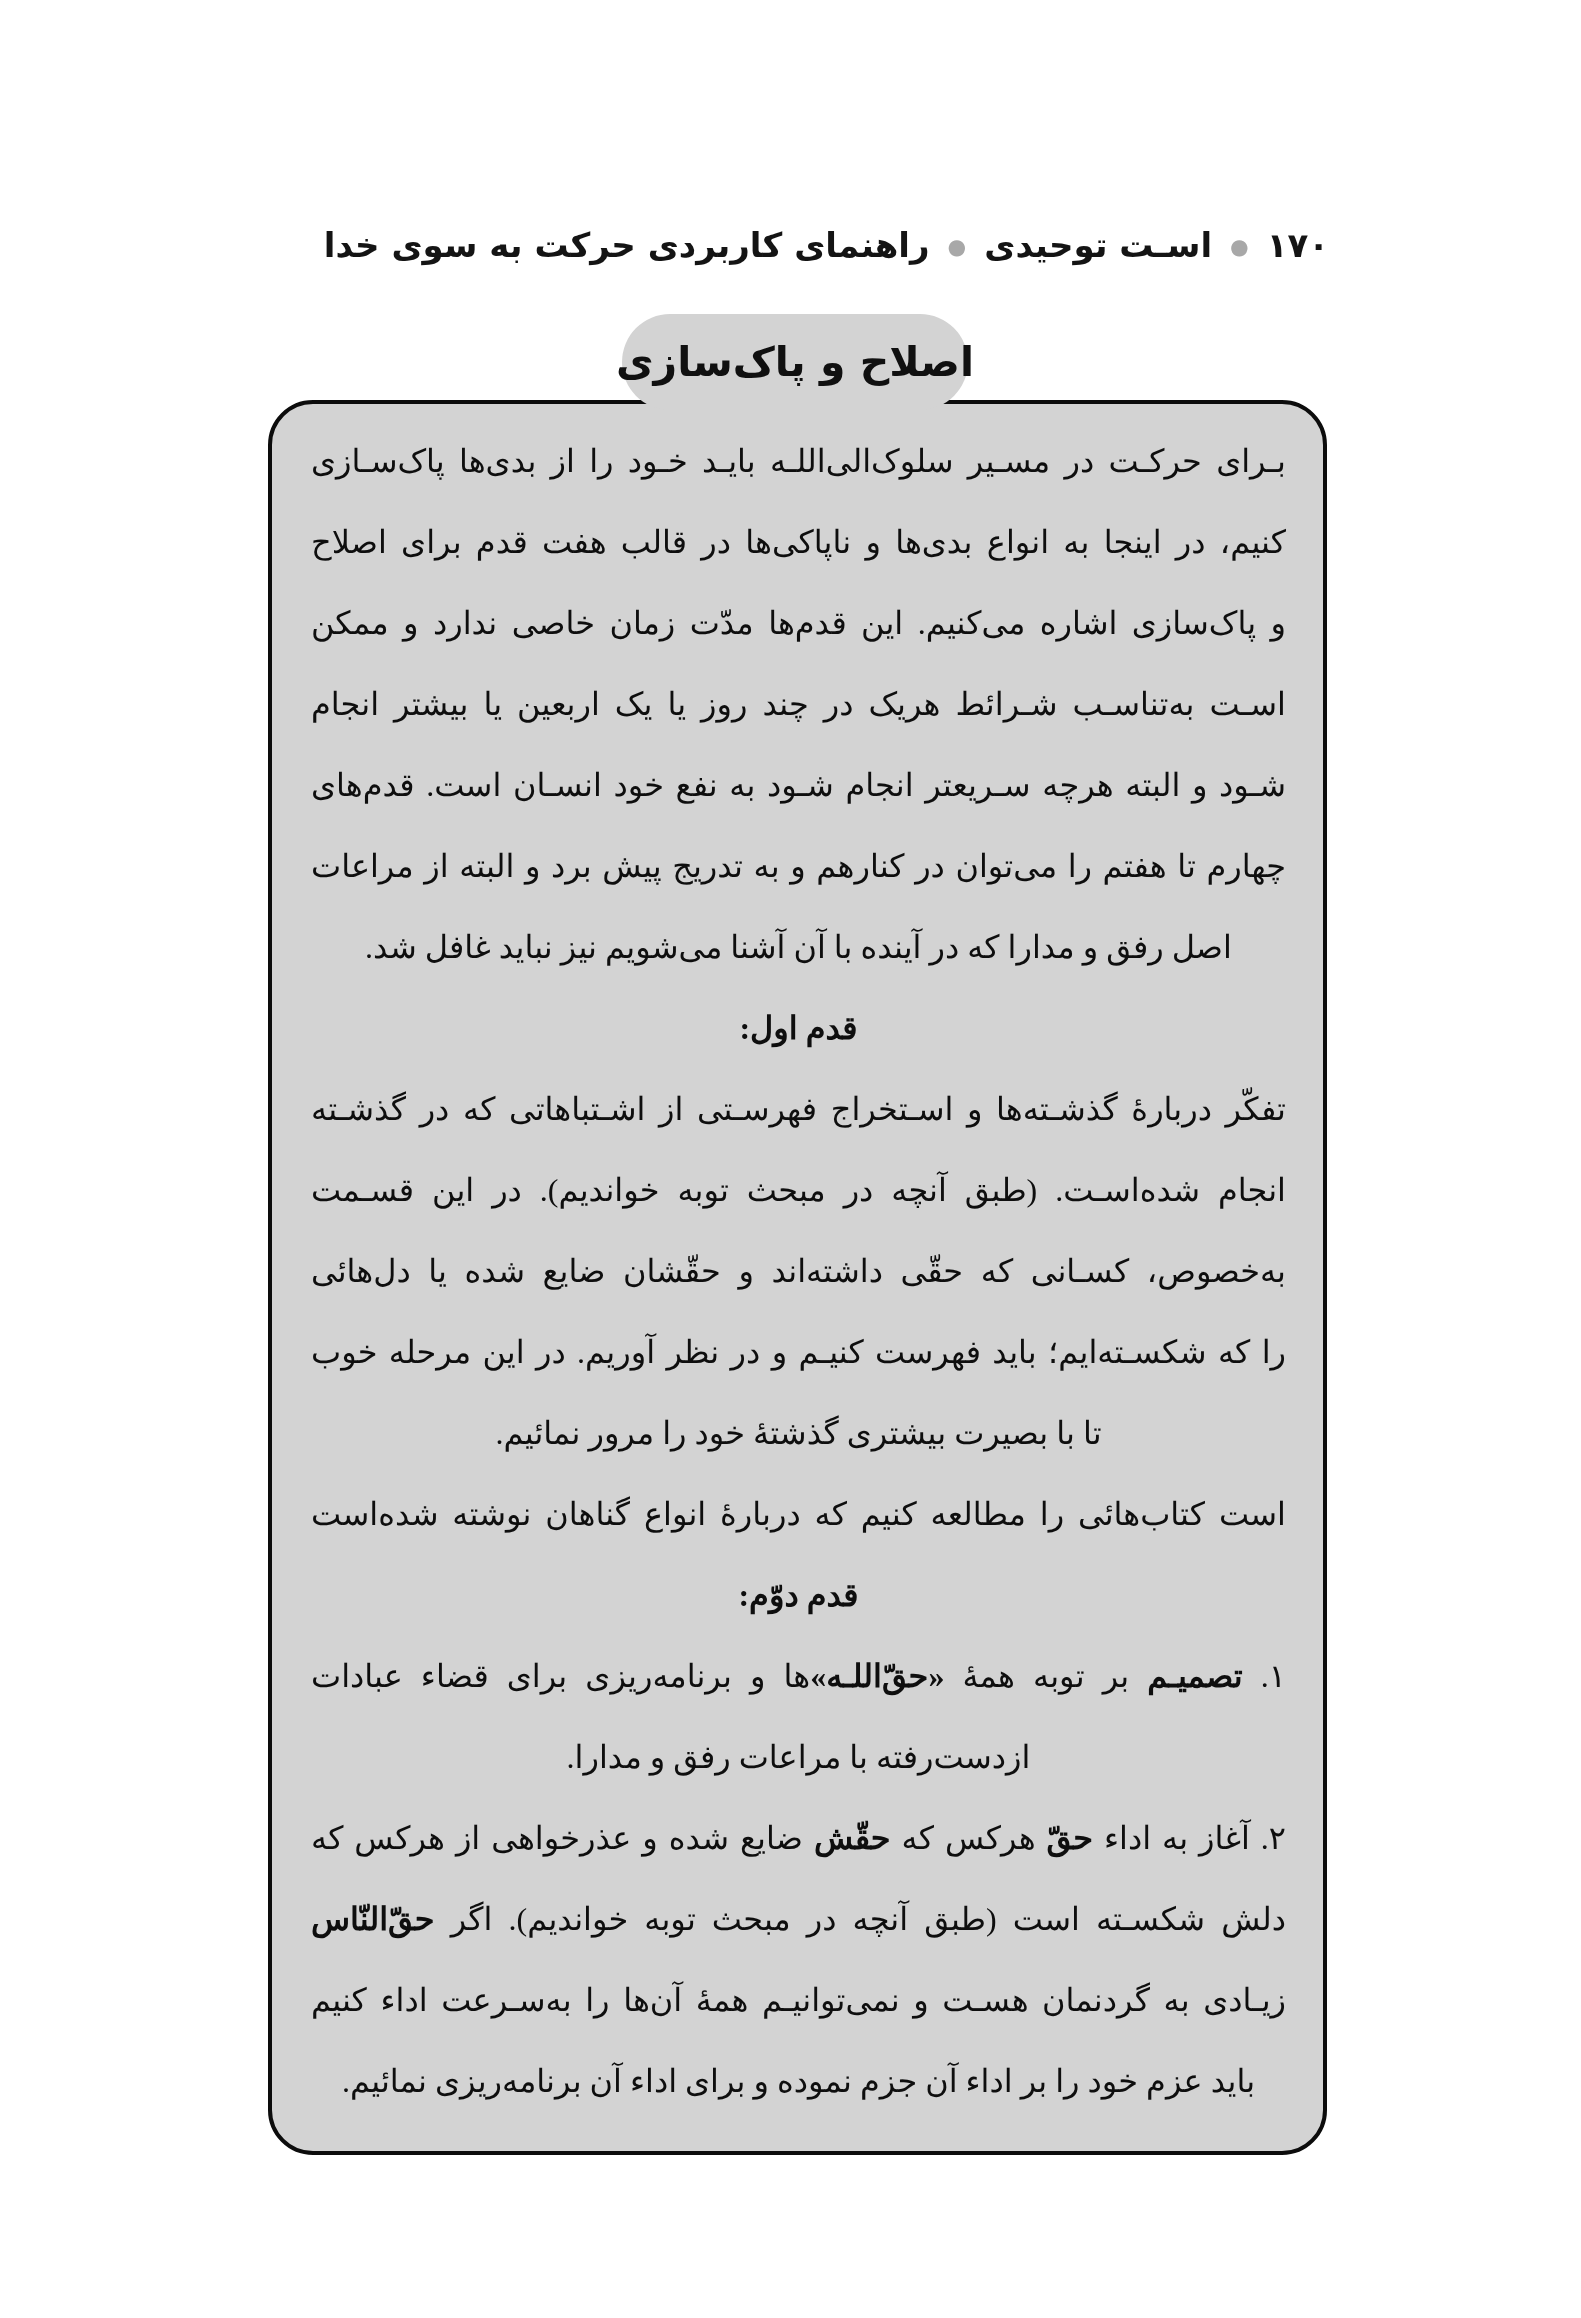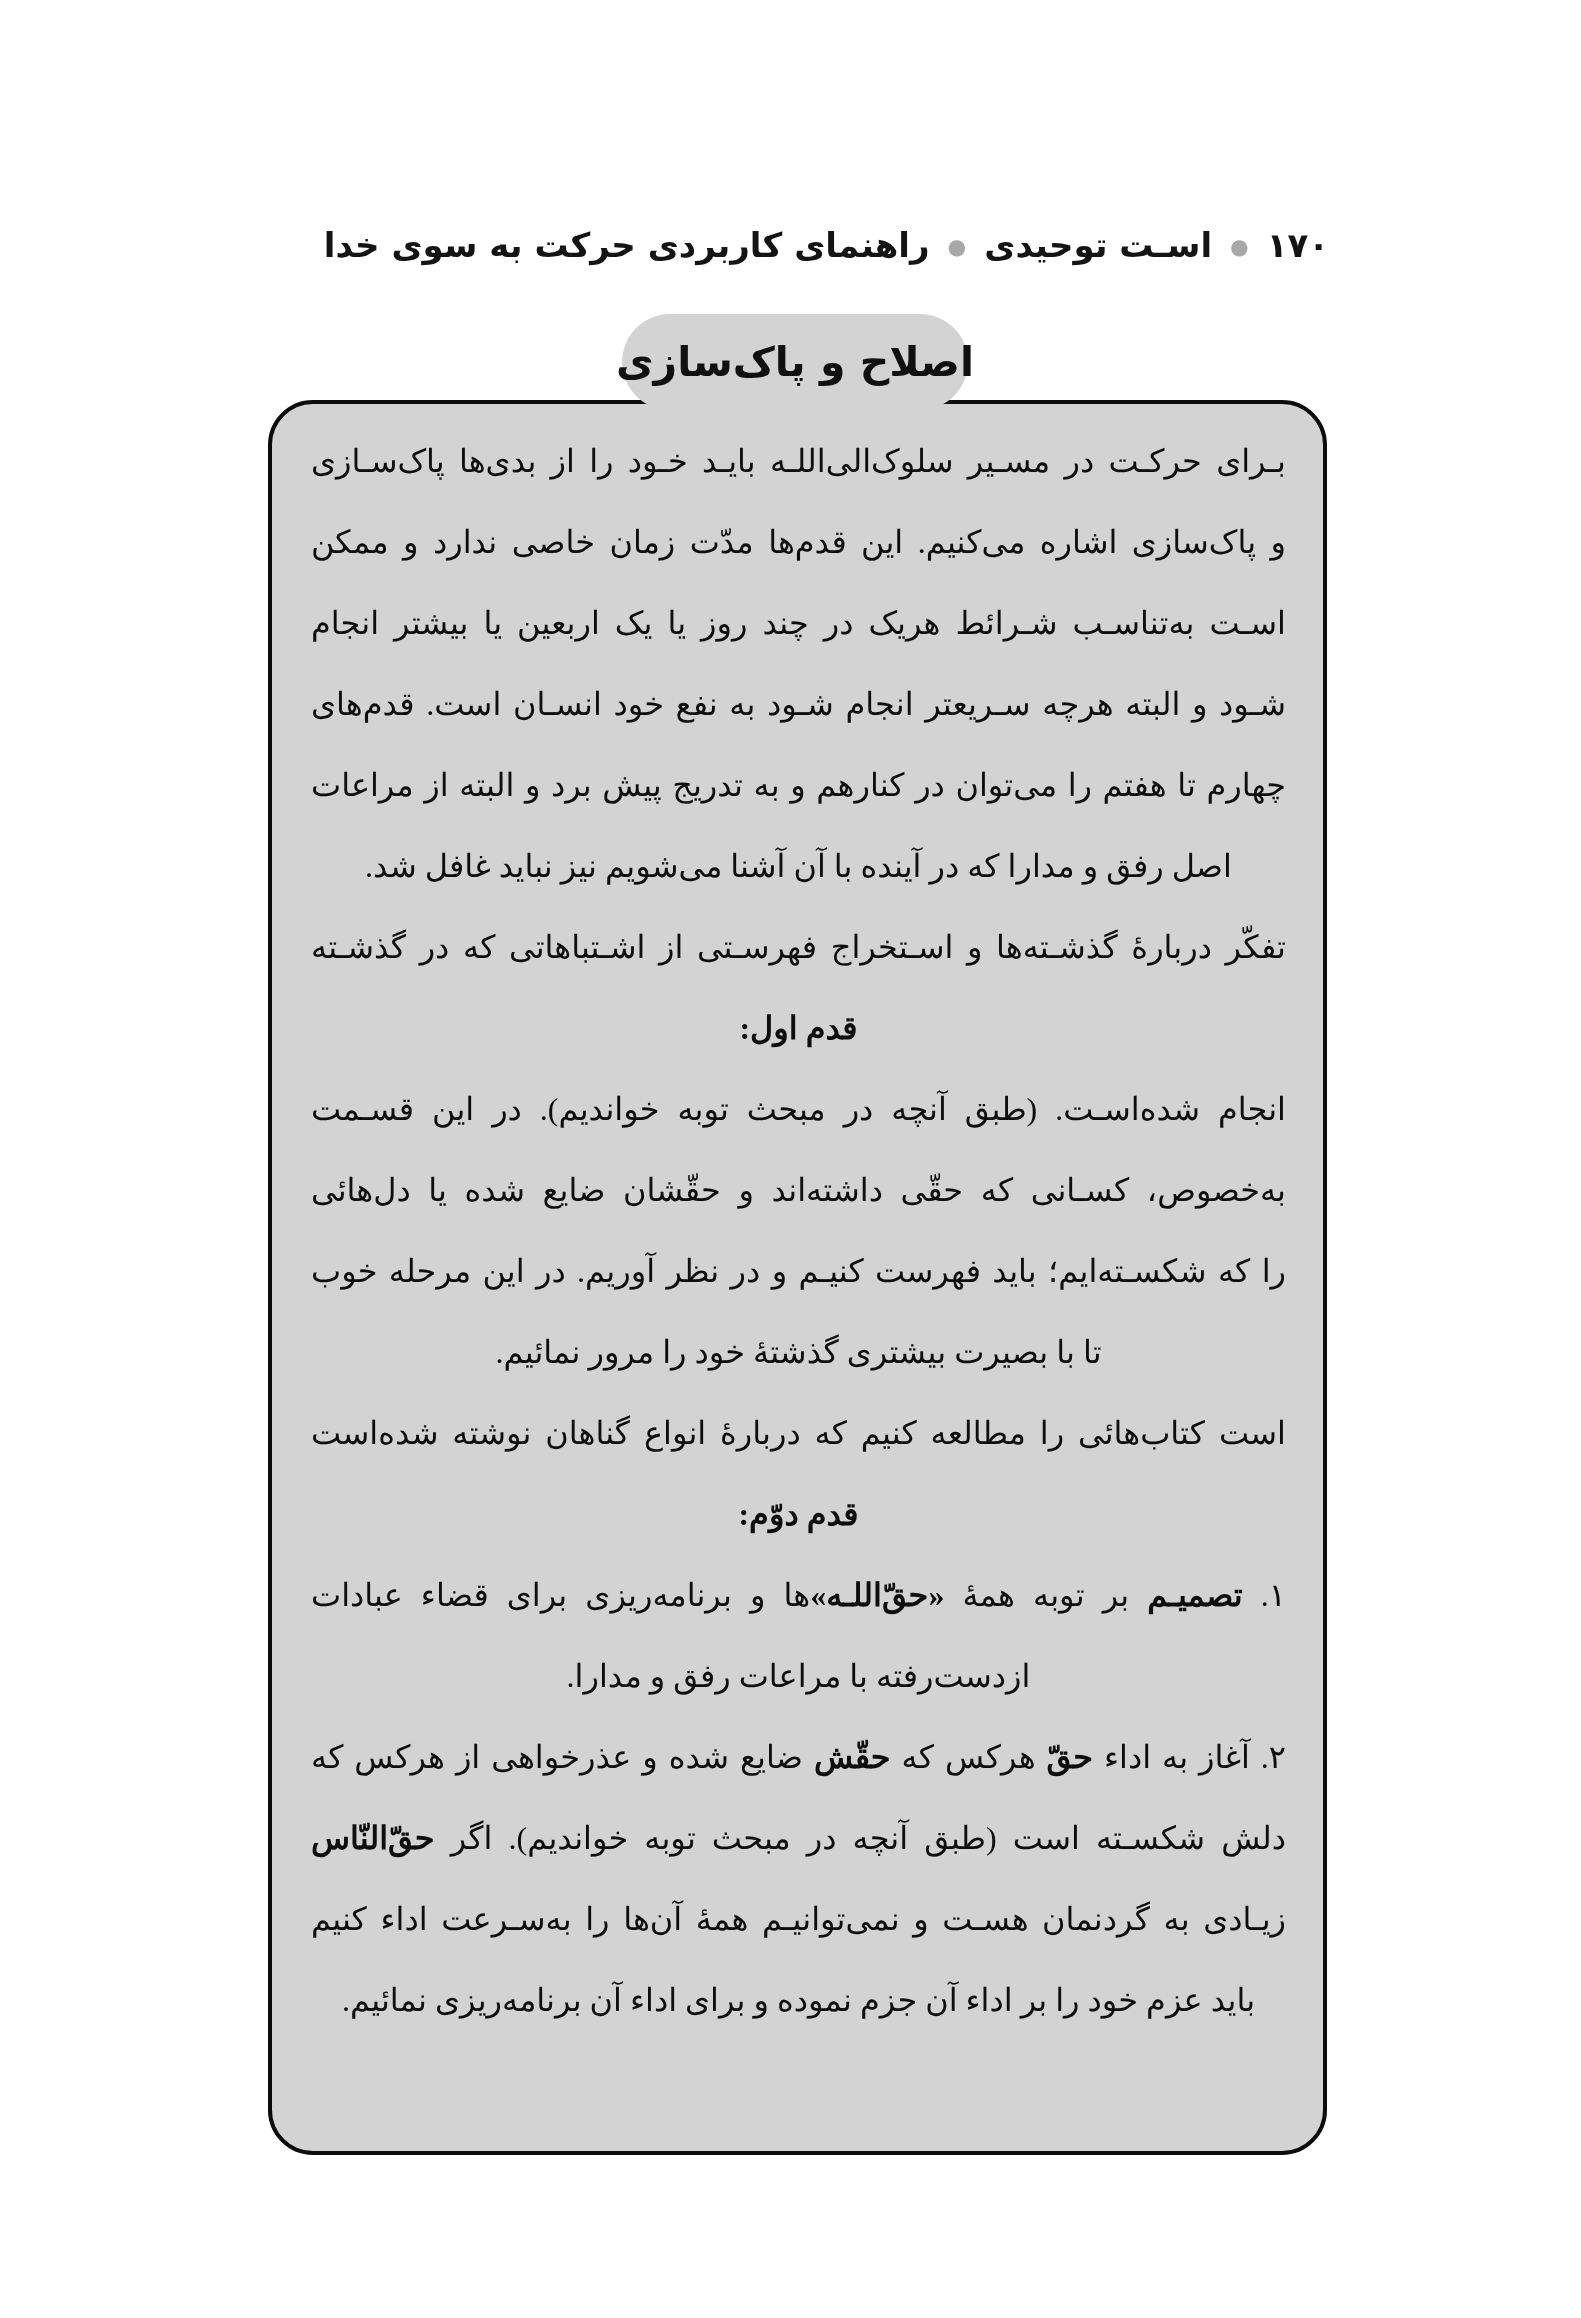--- a/index.html
+++ b/index.html
@@ -86,27 +86,28 @@
 </div>
 
 <div class="section-pill">
   <span class="pill-label">اصلاح و پاک‌سازی</span>
 </div>
 
 <div class="content-panel"></div>
 
 <div class="text-block">
     <div class="line just"><span>بـرای حرکـت در مسـیر سلوک‌الی‌اللـه بایـد خـود را از بدی‌ها پاک‌سـازی</span></div>
+    <div class="line just"><span>کنیم، در اینجا به انواع بدی‌ها و ناپاکی‌ها در قالب هفت قدم برای اصلاح</span></div>
     <div class="line just"><span>و پاک‌سازی اشاره می‌کنیم. این قدم‌ها مدّت زمان خاصی ندارد و ممکن</span></div>
     <div class="line just"><span>اسـت به‌تناسـب شـرائط هریک در چند روز یا یک اربعین یا بیشتر انجام</span></div>
     <div class="line just"><span>شـود و البته هرچه سـریعتر انجام شـود به نفع خود انسـان است. قدم‌های</span></div>
     <div class="line just"><span>چهارم تا هفتم را می‌توان در کنارهم و به تدریج پیش برد و البته از مراعات</span></div>
     <div class="line end"><span>اصل رفق و مدارا که در آینده با آن آشنا می‌شویم نیز نباید غافل شد.</span></div>
+    <div class="line end"><b>قدم اول:</b></div>
     <div class="line just"><span>تفکّر دربارهٔ گذشـته‌ها و اسـتخراج فهرسـتی از اشـتباهاتی که در گذشـته</span></div>
-    <div class="line end"><b>قدم اول:</b></div>
     <div class="line just"><span>انجام شده‌اسـت. (طبق آنچه در مبحث توبه خواندیم). در این قسـمت</span></div>
     <div class="line just"><span>به‌خصوص، کسـانی که حقّی داشته‌اند و حقّشان ضایع شده یا دل‌هائی</span></div>
     <div class="line just"><span>را که شکسـته‌ایم؛ باید فهرست کنیـم و در نظر آوریم. در این مرحله خوب</span></div>
     <div class="line end"><span>تا با بصیرت بیشتری گذشتهٔ خود را مرور نمائیم.</span></div>
     <div class="line just"><span>است کتاب‌هائی را مطالعه کنیم که دربارهٔ انواع گناهان نوشته شده‌است</span></div>
     <div class="line end"><b>قدم دوّم:</b></div>
     <div class="line just"><span>۱. </span><b>تصمیـم</b><span> بر توبه همهٔ </span><b>«حقّ‌اللـه»</b><span>ها و برنامه‌ریزی برای قضاء عبادات</span></div>
     <div class="line end"><span>ازدست‌رفته با مراعات رفق و مدارا.</span></div>
     <div class="line just"><span>۲. آغاز به اداء </span><b>حقّ</b><span> هرکس که </span><b>حقّش</b><span> ضایع شده و عذرخواهی از هرکس که</span></div>
     <div class="line just"><span>دلش شکسـته است (طبق آنچه در مبحث توبه خواندیم). اگر </span><b>حقّ‌النّاس</b></div>

